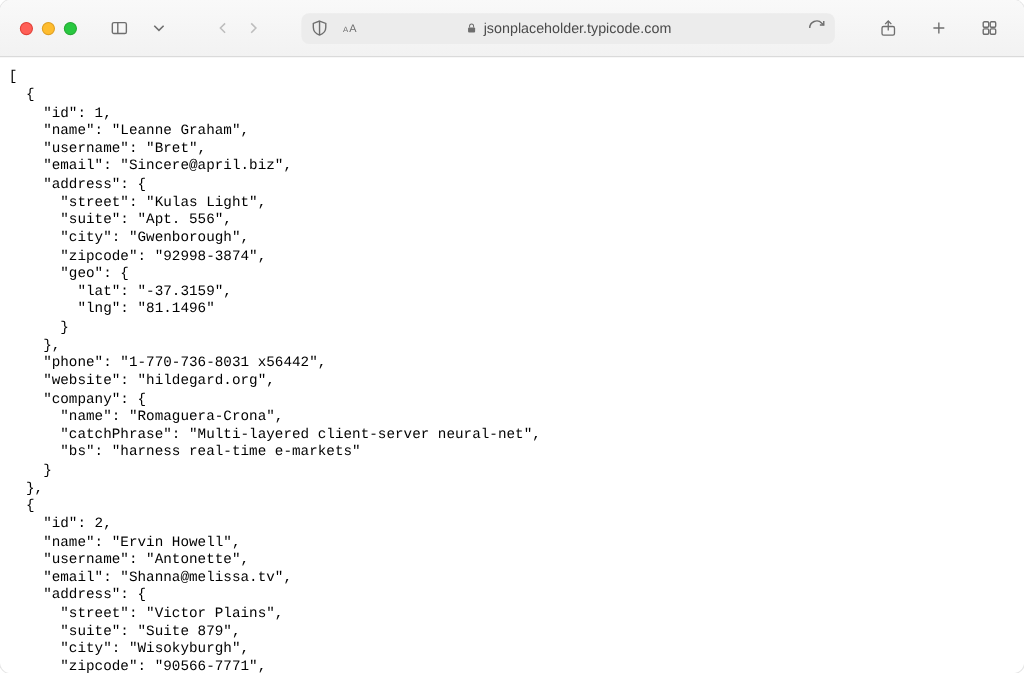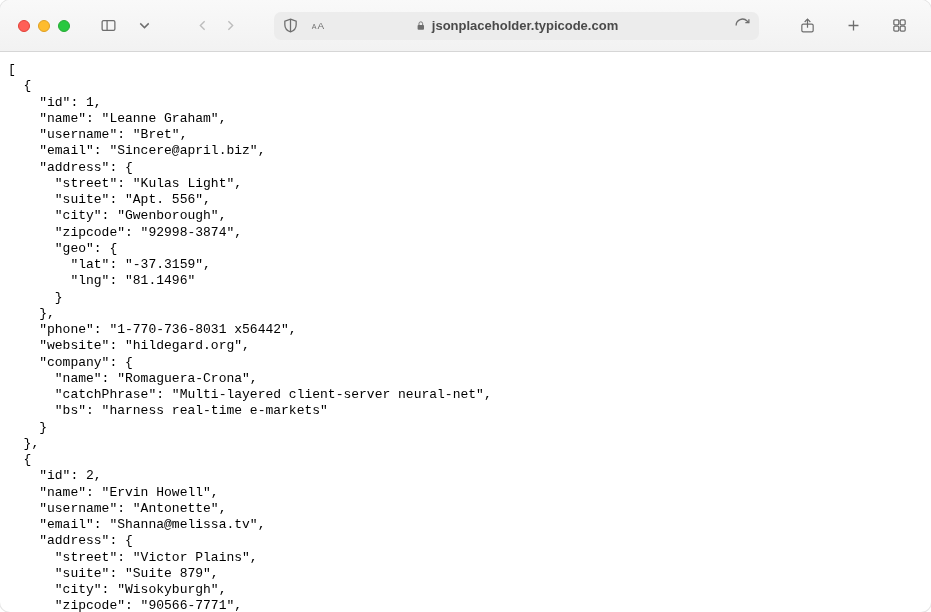--- a/index.html
+++ b/index.html
@@ -71,21 +71,20 @@
     }
     .addr-center {
       position: absolute;
       left: 50%;
       transform: translateX(-50%);
       display: flex;
       align-items: center;
       gap: 6px;
       color: #4a4a4a;
       font-size: 13px;
-      font-weight: bold;
     }
     .addr-center .lock { color: #6e6e6e; display:inline-flex; }
     .addr-center .lock svg { width: 11px; height: 13px; }
 
     .right-icons {
       display: flex;
       gap: 18px;
       color: #6e6e6e;
       margin-left: 4px;
     }

